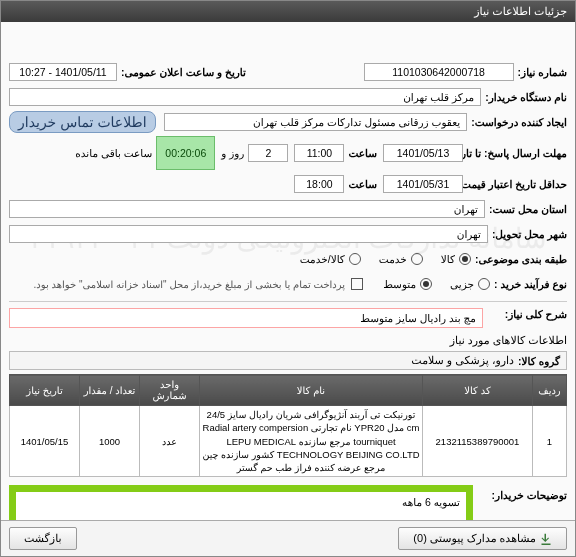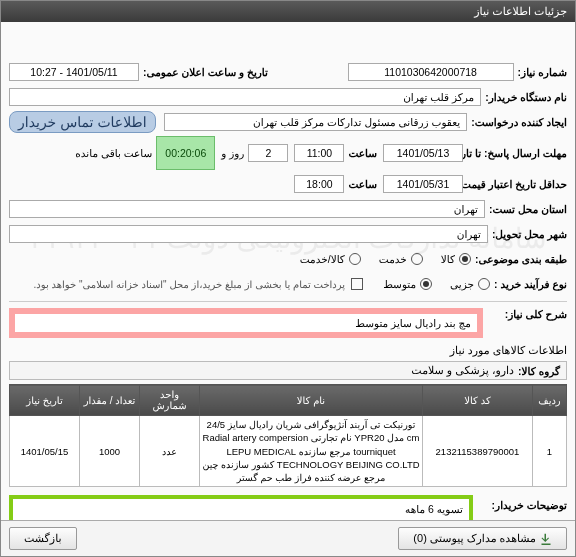--- a/index.html
+++ b/index.html
@@ -121,21 +121,21 @@
     border-top: 1px solid #ccc;
     margin: 6px 0;
   }
   .desc-row {
     display: flex;
     align-items: flex-start;
     margin-bottom: 4px;
   }
   .desc-box {
     flex: 1;
-    border: 6px solid #fca5a5;
+    border: 1px solid #fca5a5;
     background: #fff;
     padding: 3px 6px;
     min-height: 20px;
     font-size: 10.5px;
   }
   .sub-header {
     font-weight: normal;
     font-size: 11px;
     margin: 6px 0 4px 0;
   }
@@ -176,21 +176,21 @@
   .buyer-note {
     display: flex;
     margin-top: 8px;
   }
   .buyer-note .label {
     align-self: flex-start;
     padding-top: 4px;
   }
   .buyer-note-box {
     flex: 1;
-    border: 4px solid #84cc16;
+    border: 7px solid #84cc16;
     background: #fff;
     min-height: 50px;
     padding: 4px 6px;
     font-size: 10.5px;
   }
   .footer {
     border-top: 1px solid #aaa;
     padding: 6px 8px;
     display: flex;
     justify-content: space-between;
@@ -236,24 +236,24 @@
   <div class="titlebar">
     <span>جزئیات اطلاعات نیاز</span>
   </div>
 
   <div class="content">
 
     <div class="watermark">سامانه تدارکات الکترونیکی دولت ۰۲۱-۴۱۹۳۴</div>
 
     <div class="row">
       <span class="label">شماره نیاز:</span>
-      <span class="field" style="width:166px">1101030642000718</span>
+      <span class="field" style="width:150px">1101030642000718</span>
       <span class="spacer"></span>
       <span class="label">تاریخ و ساعت اعلان عمومی:</span>
-      <span class="field" style="width:130px">1401/05/11 - 10:27</span>
+      <span class="field" style="width:108px">1401/05/11 - 10:27</span>
     </div>
 
     <div class="row">
       <span class="label">نام دستگاه خریدار:</span>
       <span class="field field-wide">مرکز قلب تهران</span>
     </div>
 
     <div class="row">
       <span class="label">ایجاد کننده درخواست:</span>
       <span class="field field-wide">یعقوب زرقانی مسئول تدارکات مرکز قلب تهران</span>

